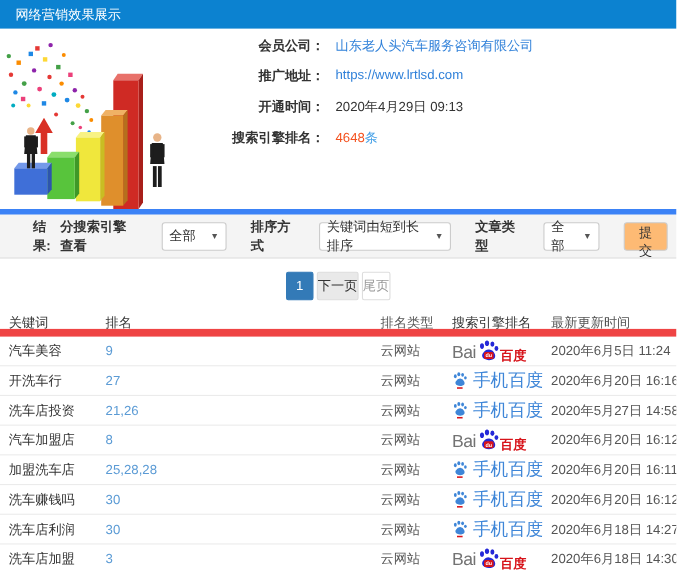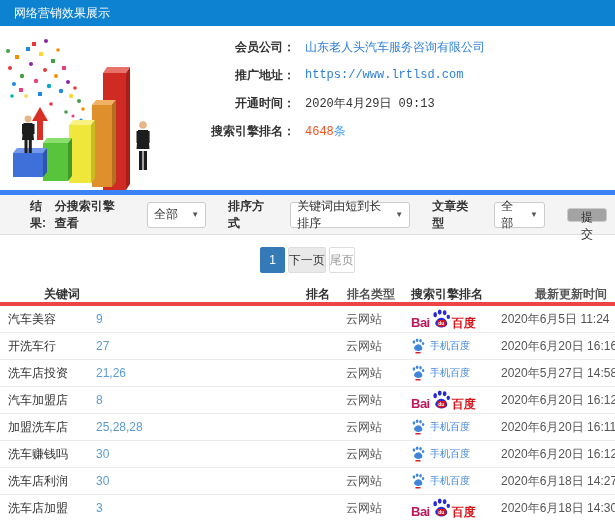--- a/index.html
+++ b/index.html
@@ -7,72 +7,72 @@
     font-family: "Liberation Sans", "DejaVu Sans", sans-serif; font-size: 12px; color:#333; }
 
   
   .topbar { height: 26px; background:#0c82d0; color:#fff; line-height:26px;
     padding-left:14px; font-size:12px; }
 
   
   .profile { display:flex; height:164px; border-bottom:0; }
   .illustration { width:185px; height:164px; flex:0 0 185px; }
   .info { flex:1; padding:7px 15px 0 0; }
-  .info-row { display:flex; align-items:center; height:28px;font-family:Liberation Mono, monospace; }
+  .info-row { display:flex; height:28px; }
   .info-label { width:110px; text-align:right; font-weight:bold; color:#333; flex:0 0 110px; }
   .info-value { margin-left:10px; }
   .link { color:#2f80d9; text-decoration:none; cursor:pointer; }
   .rank-count { color:#f4511e; }
   .rank-unit { color:#4aa3e8; }
 
   
   .filter-bar { height:45px; background:#f4f4f4; border-top:5px solid #3b82f6;
     border-bottom:1px solid #e0e0e0; display:flex; align-items:center; padding:0 8px 0 30px; }
   .filter-title { font-weight:bold; }
   .filter-controls { margin-left:auto; display:flex; align-items:center; gap:22px; }
   .filter-label { font-weight:bold; }
   .select { height:26px; background:#fff; border:1px solid #ccc; border-radius:3px;
     display:inline-flex; align-items:center; padding:0 6px; cursor:pointer; }
   .select .caret { margin-left:auto; font-size:8px; color:#555; padding-left:6px; }
   .sel-engine { width:68px; }
   .sel-sort { width:141px; }
   .sel-article { width:58px; }
-  .btn-submit { height:14px; padding:0 9px; background:#a3a3a3; border:1px solid #ccc;
+  .btn-submit { height:26px; padding:0 9px; background:#fdba74; border:1px solid #ccc;
     border-radius:3px; font-size:12px; color:#333; cursor:pointer; }
 
   
   .pagination { display:flex; justify-content:center; align-items:center; gap:3px;
     margin-top:12px; height:26px; }
   .page-item { height:26px; min-width:24px; padding:0 0; display:inline-flex;
     align-items:center; justify-content:center; border:1px solid #ddd; border-radius:2px;
     background:#fff; cursor:pointer; }
   .page-current { background:#337ab7; border-color:#337ab7; color:#fff; padding:0 8px; }
   .page-next { background:#e9e9e9; color:#333; }
   .page-last { background:#fff; color:#999; }
 
   
   .table { margin-top:14px; width:615px; }
   .tr { display:flex; align-items:center; height:27px; border-bottom:1px solid #ebebeb; }
-  .tr.head { height:19px; border-bottom:4px solid #ef4444; font-weight:bold;text-align:right; }
+  .tr.head { height:19px; border-bottom:7px solid #ef4444; font-weight:normal; }
   .td { padding:0 8px; overflow:hidden; white-space:nowrap; }
   .c-kw   { width:88px;  flex:0 0 88px; }
   .c-rank { width:250px; flex:0 0 250px; }
   .c-type { width:65px;  flex:0 0 65px; }
   .c-eng  { width:90px;  flex:0 0 90px; display:flex; align-items:center; }
   .c-time { width:122px; flex:0 0 122px; }
   .rank-num { color:#5b9bd5; }
   .td.c-type, .td.c-time { color:#555; }
 
   
   .logo-baidu { display:inline-flex; align-items:flex-end; line-height:1; }
-  .logo-baidu .bai { color:#be185d; font-weight:bold; font-size:13px; letter-spacing:-0.5px; }
+  .logo-baidu .bai { color:#737373; font-weight:normal; font-size:16px; letter-spacing:-0.5px; }
   .logo-baidu .bd-cn { color:#d7141b; font-weight:bold; font-size:12px; }
   .logo-baidu svg { margin:0 1px; }
   .logo-mobile { display:inline-flex; align-items:center; }
-  .logo-mobile .mb-text { color:#3e86d8; font-size:10px; margin-left:5px; }
+  .logo-mobile .mb-text { color:#3e86d8; font-size:16px; margin-left:5px; }
 </style>
 </head>
 <body>
 
 <div class="topbar">
   <span>网络营销效果展示</span>
 </div>
 
 <div class="profile">
   <div class="illustration">

